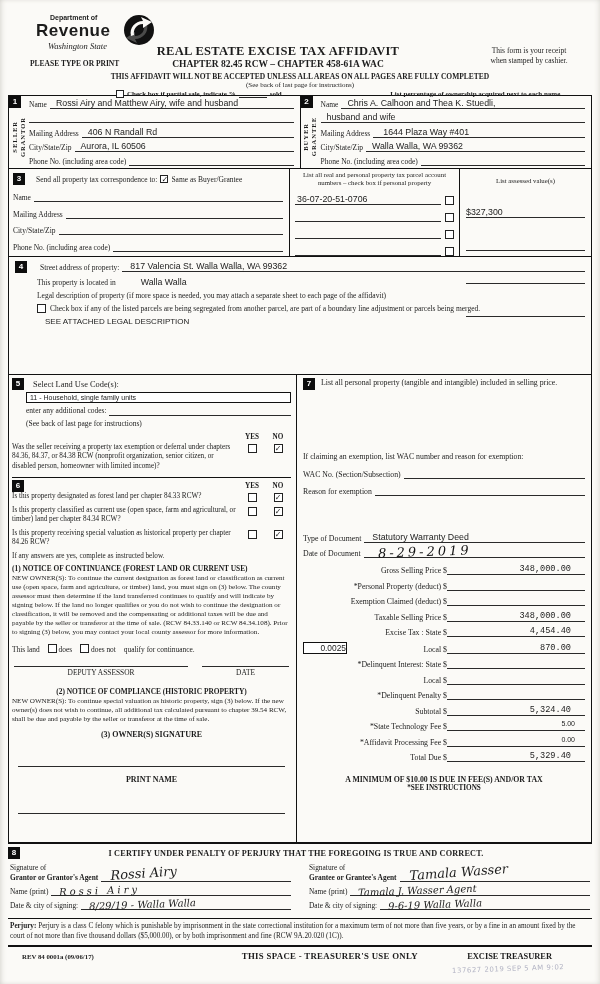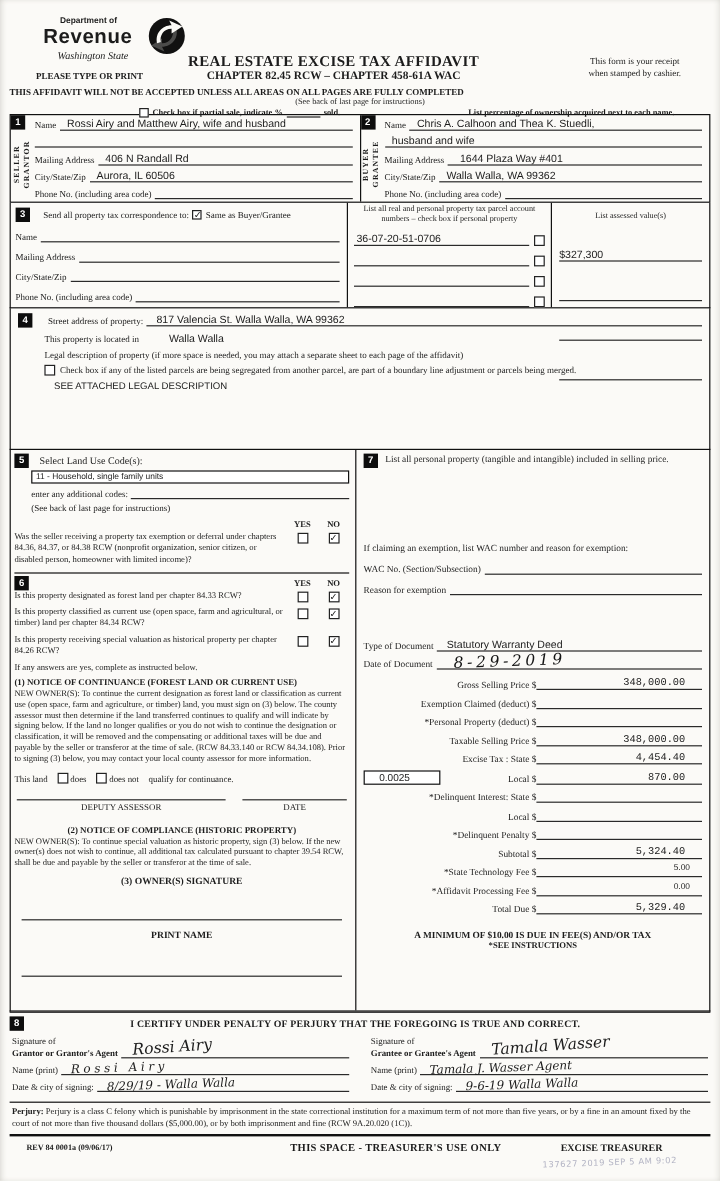--- a/index.html
+++ b/index.html
@@ -20,21 +20,21 @@
   .hdr { position:relative; height:89px; }
   .logo { position:absolute; left:28px; top:8px; }
   .logo-dept { font-family:"Liberation Sans", sans-serif; font-size:7px; font-weight:bold; margin-left:14px; }
   .logo-name { font-family:"Liberation Sans", sans-serif; font-size:17px; font-weight:bold; letter-spacing:0.5px; }
   .logo-state { font-family:"Liberation Serif", serif; font-style:italic; font-size:8.5px; margin-left:12px; }
   .logo-mark { position:absolute; left:86px; top:0px; }
   .hdr-title { position:absolute; left:120px; top:38px; width:300px; text-align:center; font-size:12.5px; font-weight:bold; letter-spacing:0.3px; }
   .hdr-chapter { position:absolute; left:120px; top:53px; width:300px; text-align:center; font-size:9.5px; font-weight:bold; }
   .hdr-receipt { position:absolute; right:8px; top:40px; width:110px; text-align:center; font-size:7.5px; line-height:1.35; }
   .hdr-typeprint { position:absolute; left:22px; top:53px; font-size:7.5px; font-weight:bold; }
-  .hdr-warning { position:absolute; left:0; top:66px; width:100%; text-align:left; font-size:7.5px; font-weight:bold; }
+  .hdr-warning { position:absolute; left:0; top:66px; width:100%; text-align:center; font-size:7.5px; font-weight:bold; }
   .hdr-seeback { position:absolute; left:0; top:75px; width:100%; text-align:center; font-size:7px; }
   .hdr-partial { position:absolute; left:108px; top:84px; font-size:7px; font-weight:bold; display:flex; align-items:center; gap:3px; }
   .hdr-own { position:absolute; right:30px; top:84px; font-size:7px; font-weight:bold; }
 
   .cb { display:inline-block; width:8px; height:8px; border:1px solid #222; background:#fff;
         font-size:8px; line-height:7px; text-align:center; vertical-align:-1px; font-family:"DejaVu Sans",sans-serif; }
   .cb.big { width:9px; height:9px; line-height:8px; }
   .badge { display:inline-block; width:12px; height:12px; background:#0d0d0d; color:#fff;
            font-family:"Liberation Sans",sans-serif; font-size:8px; font-weight:bold;
            text-align:center; line-height:12px; }
@@ -64,21 +64,21 @@
   
   .rowC { border:1.5px solid #111; border-top:none; height:118px; padding:4px 6px; position:relative; }
   .rowC .frow { margin-bottom:4px; }
 
   
   .rowD { display:flex; border:1.5px solid #111; border-top:none; height:468px; }
   .dleft { width:288px; border-right:1.2px solid #111; padding:3px 5px 6px 3px; display:flex; flex-direction:column; position:relative; }
   .dright { flex:1; padding:3px 6px 6px 6px; display:flex; flex-direction:column; position:relative; }
 
   .lu-box { border:1.2px solid #111; margin:2px 0 3px 14px; padding:1px 3px; font-family:"Liberation Sans",sans-serif; font-size:7px; background:#fff; }
-  .small-line { display:flex; align-items:center; gap:2px; margin-left:14px; margin-bottom:3px; }
+  .small-line { display:flex; align-items:flex-start; gap:2px; margin-left:14px; margin-bottom:3px; }
   .yn-head { display:flex; justify-content:flex-end; font-weight:bold; font-size:7.2px; margin:2px 0; }
   .yn-head span { width:26px; text-align:center; }
   .qrow { display:flex; margin-bottom:4px; }
   .qtext { flex:1; font-size:7.2px; line-height:1.3; padding-right:3px; }
   .qcb { width:26px; display:flex; justify-content:center; padding-top:1px; }
   .sec6 { border-top:1.2px solid #111; padding-top:2px; margin-top:2px; }
   .notice-title { font-weight:bold; font-size:7.4px; margin:4px 0 1px 0; }
   .notice-body { font-size:7.1px; line-height:1.28; text-align:left; }
   .landrow { display:flex; gap:8px; align-items:center; margin:7px 0 8px 0; font-size:7.4px; }
   .assessor { display:flex; gap:14px; margin:4px 2px 6px 2px; }
@@ -86,21 +86,21 @@
   .assessor .col.date { flex:1; }
   .center-b { text-align:center; font-weight:bold; font-size:8px; margin-top:6px; }
   .sigline { border-bottom:1px solid #2a2a2a; height:14px; margin:2px 6px; }
 
   
   .sp { flex:0 0 auto; }
   .mrow { display:flex; align-items:flex-end; margin-bottom:4.5px; }
   .mlabel { margin-left:auto; white-space:nowrap; font-size:7.8px; }
   .mval { width:138px; border-bottom:1px solid #2a2a2a; text-align:right; font-family:"Liberation Mono",monospace; font-size:8.6px; padding-right:14px; min-height:11px; }
   .mval.sm { font-family:"Liberation Sans",sans-serif; font-size:7px; padding-right:10px; }
-  .ratebox { border:1.2px solid #111; width:64px; text-align:left; font-family:"Liberation Sans",sans-serif; font-size:8.4px; margin-right:4px; background:#fff;padding-left:12px; }
+  .ratebox { border:1.2px solid #111; width:44px; text-align:right; font-family:"Liberation Sans",sans-serif; font-size:8.4px; margin-right:4px; background:#fff;padding-left:12px; }
   .wline { display:flex; align-items:flex-end; gap:3px; margin-bottom:7px; font-size:7.8px; }
 
   
   .rowE { border-top:1.5px solid #111; }
   .certline { display:flex; align-items:center; padding:3px 0 2px 0; }
   .certline .badge { margin-right:40px; }
   .cert-text { flex:1; text-align:center; font-weight:bold; font-size:8.2px; letter-spacing:0.2px; padding-right:60px; }
   .sigs { display:flex; gap:18px; padding:2px 2px 4px 2px; }
   .sigcol { flex:1; }
   .sigrow { display:flex; align-items:flex-end; gap:3px; margin-bottom:4px; font-size:7.4px; }
@@ -429,25 +429,25 @@
           <span class="fill">
             <span class="hand" style="position:absolute;bottom:-2px;left:14px;font-size:13px;letter-spacing:3px;transform:rotate(-2deg);">8-29-2019</span>
           </span>
         </div>
 
       <div class="mrow">
           <span class="mlabel">Gross Selling Price $</span>
           <span class="mval">348,000.00</span>
         </div>
       <div class="mrow">
+          <span class="mlabel">*Personal Property (deduct) $</span>
+          <span class="mval"></span>
+        </div>
+      <div class="mrow">
           <span class="mlabel">Exemption Claimed (deduct) $</span>
-          <span class="mval"></span>
-        </div>
-      <div class="mrow">
-          <span class="mlabel">*Personal Property (deduct) $</span>
           <span class="mval"></span>
         </div>
       <div class="mrow">
           <span class="mlabel">Taxable Selling Price $</span>
           <span class="mval">348,000.00</span>
         </div>
       <div class="mrow">
           <span class="mlabel">Excise Tax : State $</span>
           <span class="mval">4,454.40</span>
         </div>

